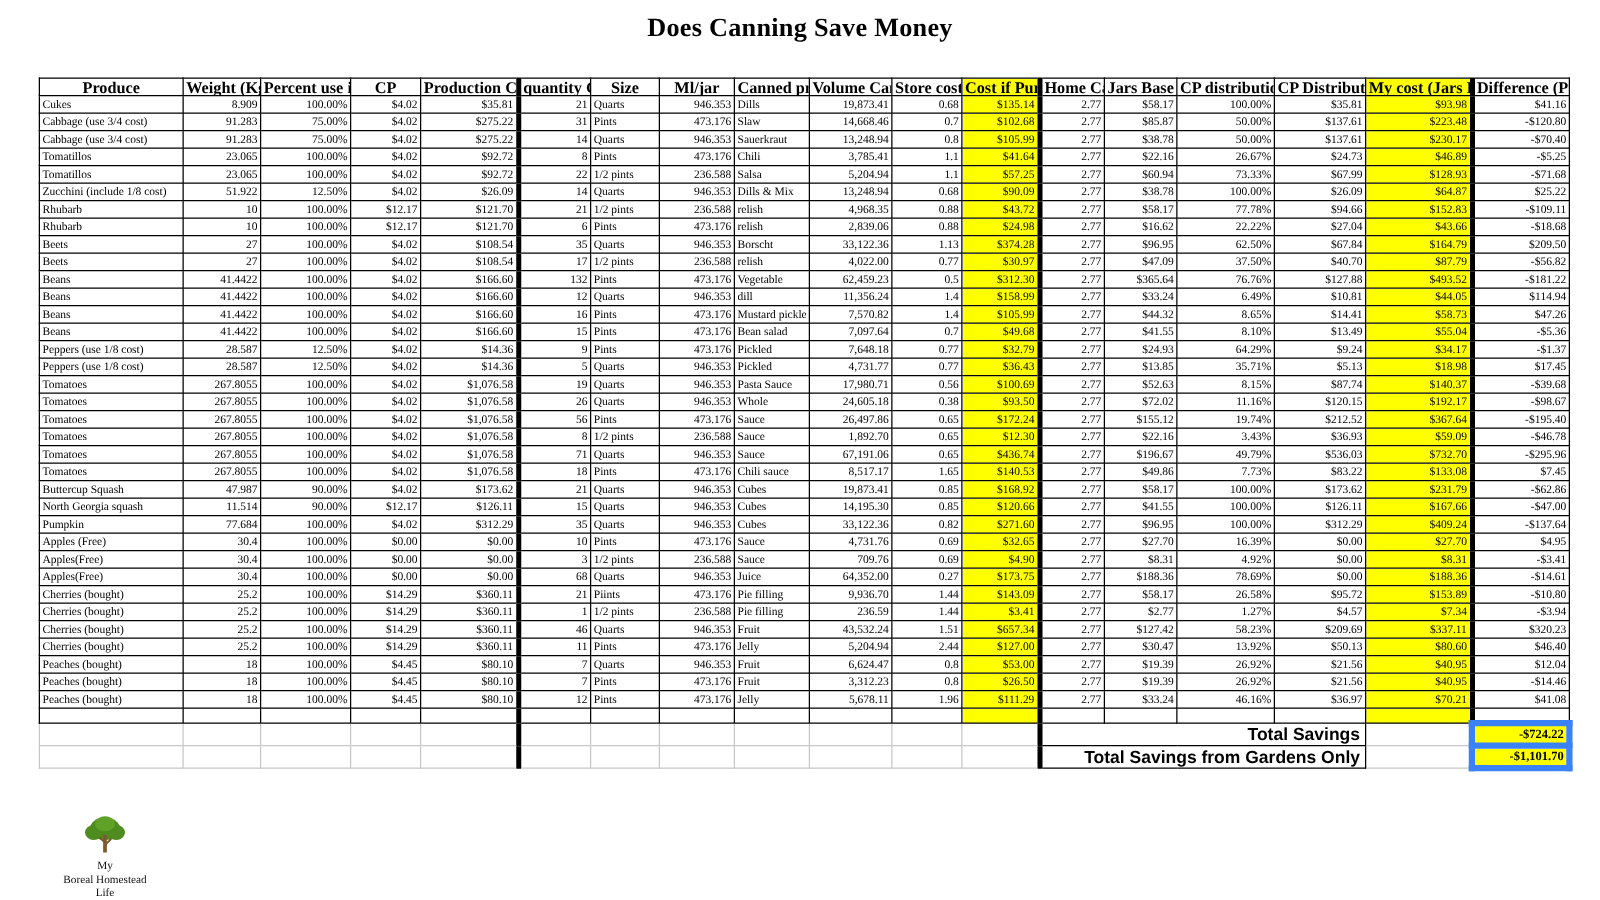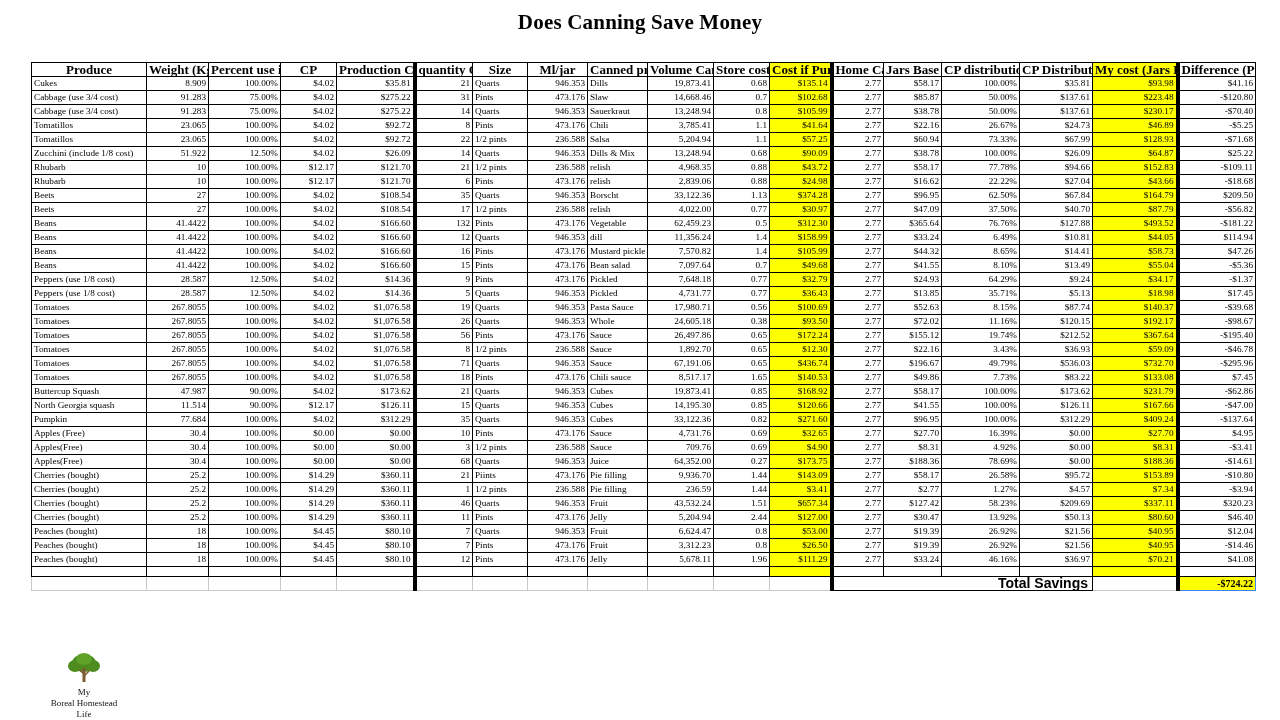--- a/index.html
+++ b/index.html
@@ -75,21 +75,21 @@
   }
   .footer-rows td.lbl {
     border: 1px solid #000000;
     font-weight: bold;
     text-align: right;
     font-size: 14px;
     padding-right: 4px;
     font-family: "Liberation Sans", sans-serif;
   }
   .footer-rows td.val {
-    border: 1px solid #3b82f6;
+    border: 5px solid #3b82f6;
     text-align: right;
     font-weight: bold;
     font-size: 10px;
   }
   .footer-rows td.blank-thin { border: 1px solid #c8c8c8; }
   .brand {
     position: absolute;
     left: 18px;
     top: 652px;
     width: 132px;
@@ -885,20 +885,37 @@
         <td class="blank-thin"></td>
         <td class="blank-thin"></td>
         <td class="blank-thin"></td>
         <td class="blank-thin"></td>
         <td class="blank-thin"></td>
         <td class="blank-thin sep-right"></td>
         <td class="lbl" colspan="4">Total Savings</td>
         <td class="blank-thin sep-right"></td>
         <td class="val hl">-$724.22</td>
       </tr>
+      <tr class="footer-rows">
+        <td class="blank-thin"></td>
+        <td class="blank-thin"></td>
+        <td class="blank-thin"></td>
+        <td class="blank-thin"></td>
+        <td class="blank-thin"></td>
+        <td class="blank-thin sep-left"></td>
+        <td class="blank-thin"></td>
+        <td class="blank-thin"></td>
+        <td class="blank-thin"></td>
+        <td class="blank-thin"></td>
+        <td class="blank-thin"></td>
+        <td class="blank-thin sep-right"></td>
+        <td class="lbl" colspan="4">Total Savings from Gardens Only</td>
+        <td class="blank-thin sep-right"></td>
+        <td class="val hl">-$1,101.70</td>
+      </tr>
     </tfoot>
   </table>
 </div>
 
 <div class="brand">
   <svg width="40" height="34" viewBox="0 0 40 34" aria-hidden="true">
     <ellipse cx="20" cy="11" rx="12" ry="9" fill="#4e8c1f"></ellipse>
     <ellipse cx="11" cy="14" rx="7" ry="6" fill="#4e8c1f"></ellipse>
     <ellipse cx="29" cy="14" rx="7" ry="6" fill="#4e8c1f"></ellipse>
     <ellipse cx="20" cy="7" rx="8" ry="6" fill="#5fa227"></ellipse>

